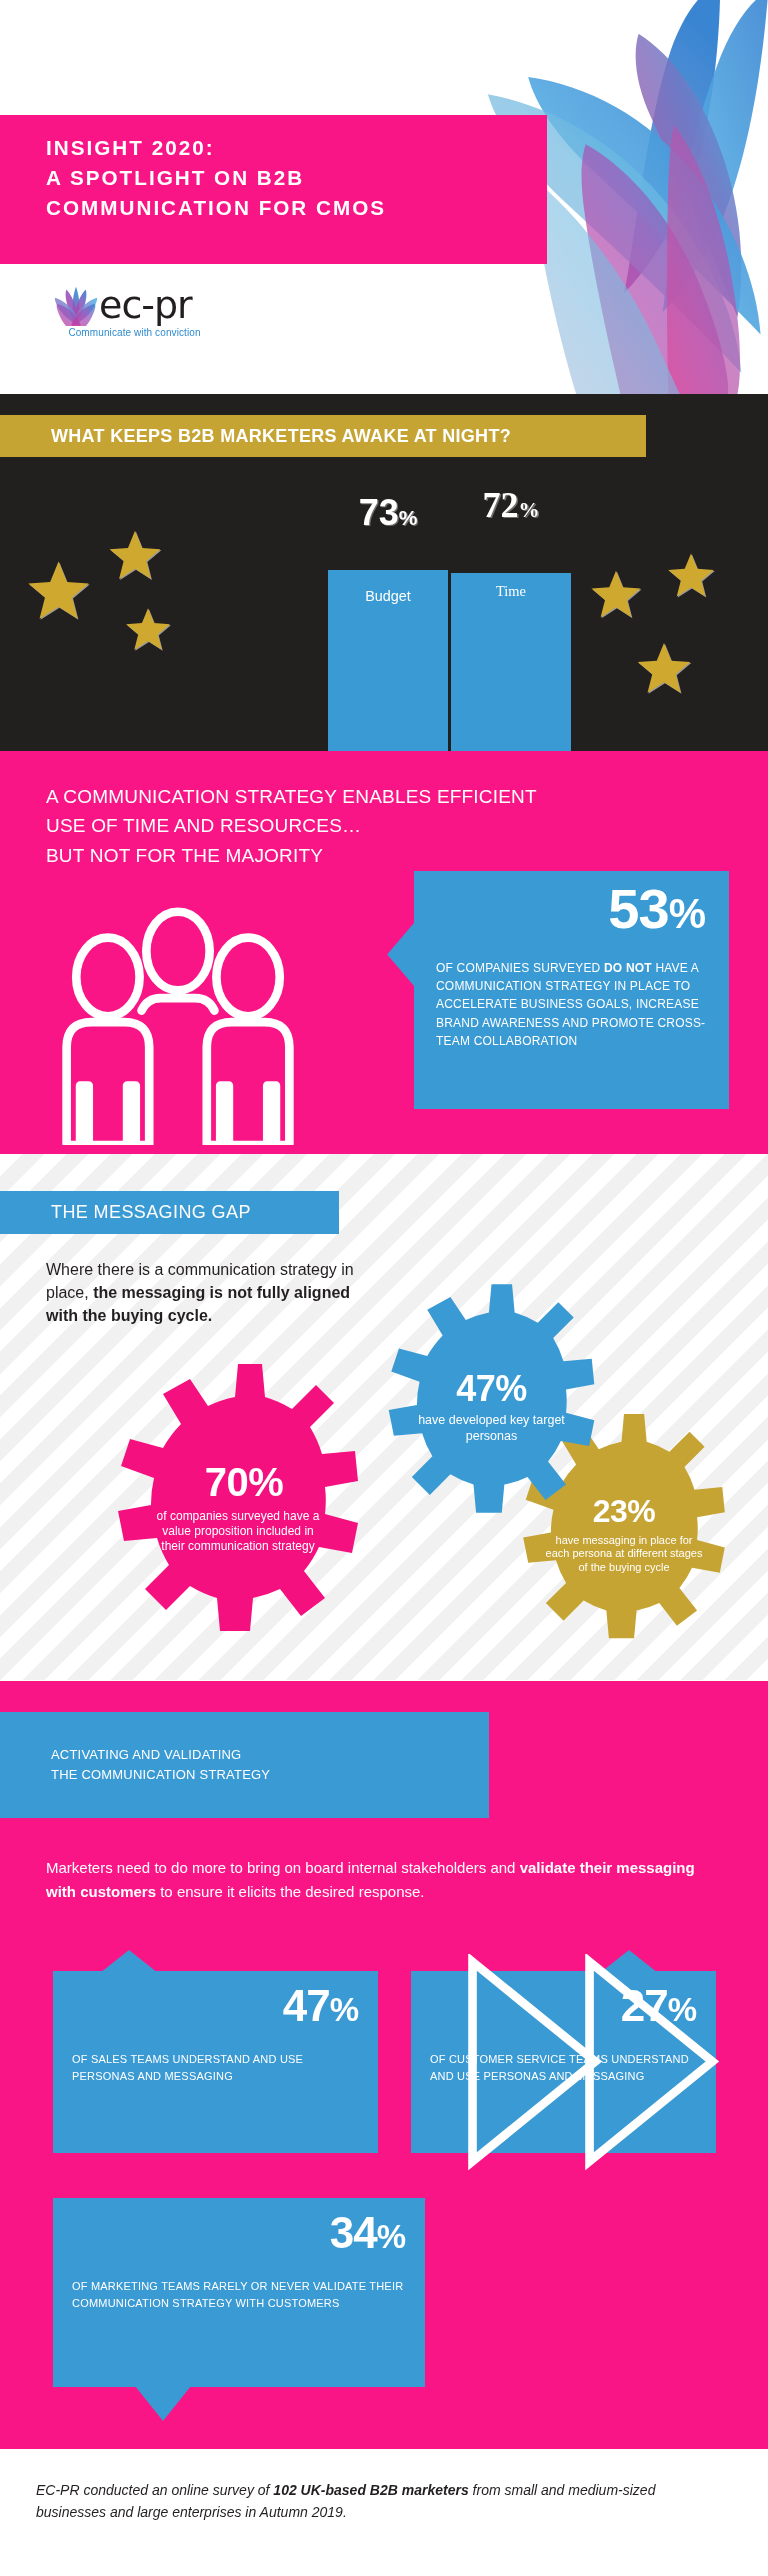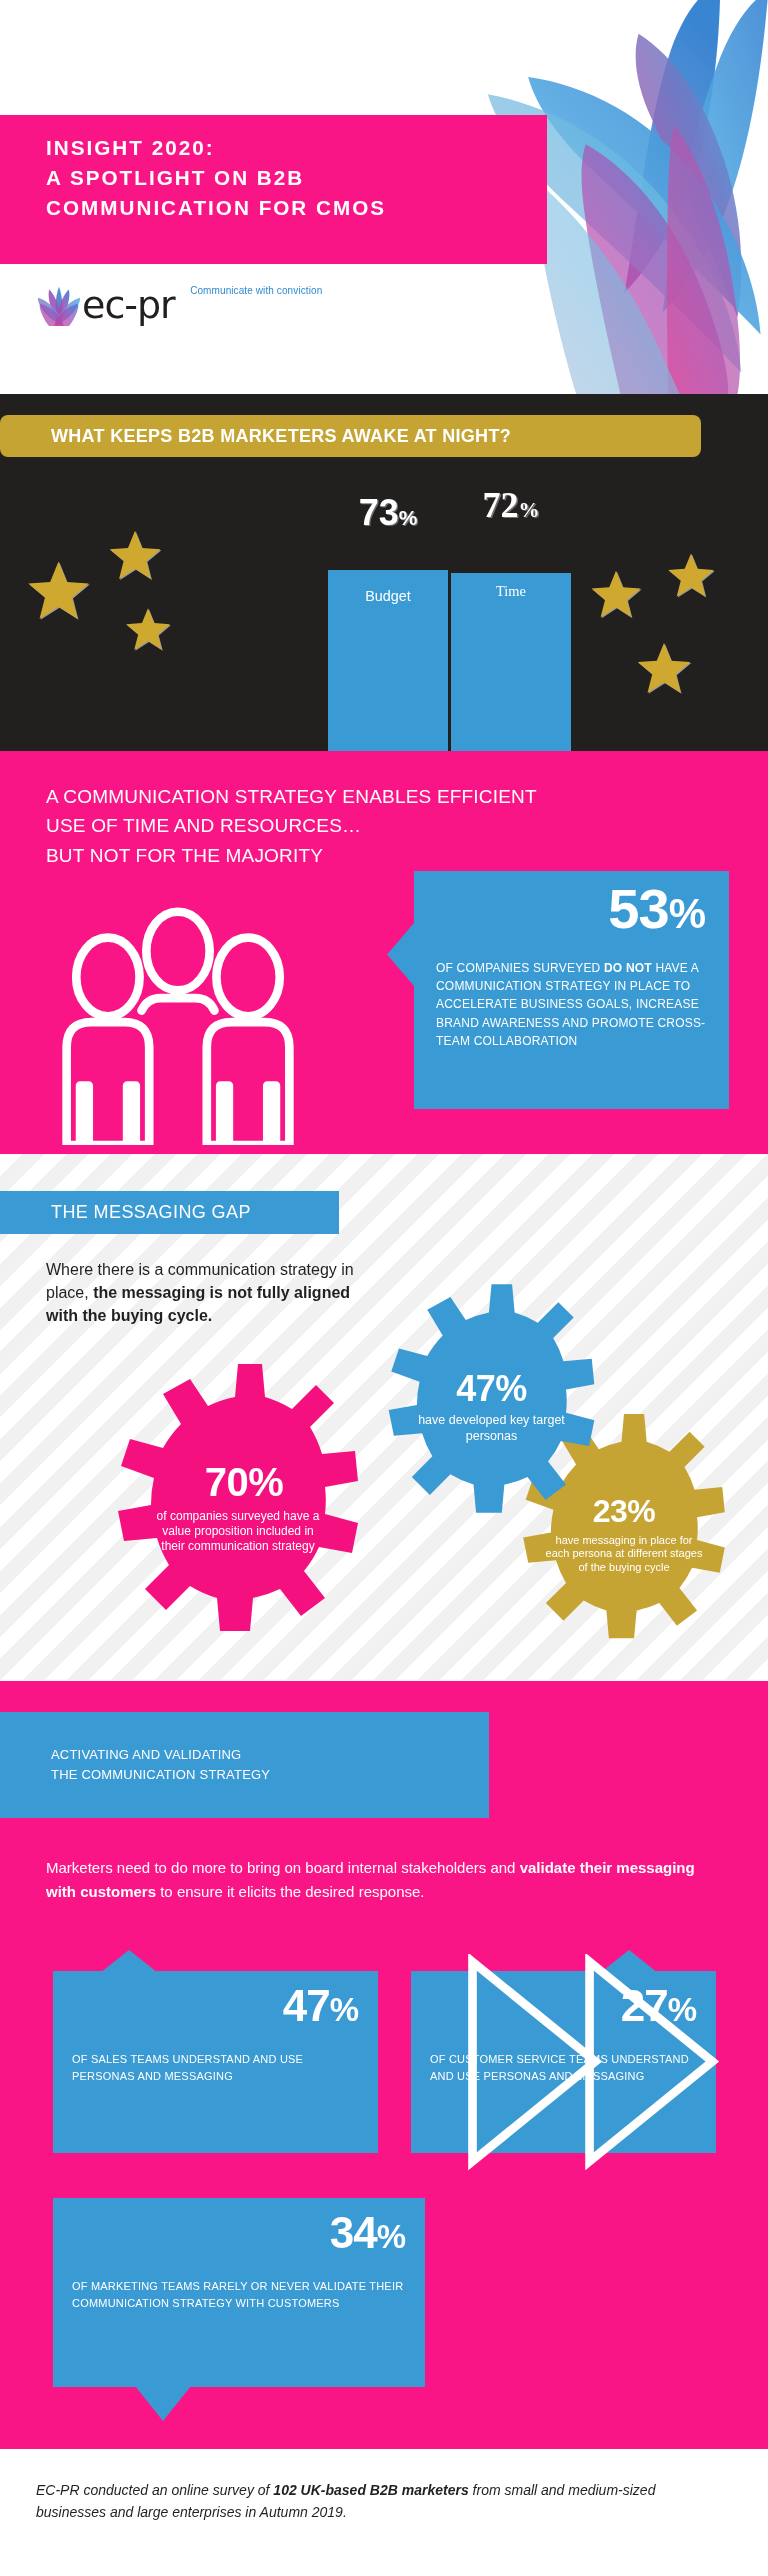--- a/index.html
+++ b/index.html
@@ -17,37 +17,37 @@
   #header-flower { position:absolute; right:-9.6px; top:-19px; width:346px; height:413px; pointer-events:none; }
   #header-band {
     position:absolute; left:0; top:115px; width:547px; height:149px;
     background:#fa1586; z-index:2;
   }
   #header-title {
     position:absolute; left:46px; top:133px; z-index:3;
     color:#ffffff; font-size:20.7px; font-weight:bold; line-height:1.45;
     letter-spacing:2px; text-transform:uppercase;
   }
-  #logo-wrap { position:absolute; left:36px; top:284px; z-index:3; display:flex; flex-direction:row; }
+  #logo-wrap { position:absolute; left:53px; top:284px; z-index:3; display:flex; flex-direction:column; }
   #logo-row { display:flex; align-items:center; gap:1.9px; }
   #logo-mark { width:46px; height:42px; }
   #logo-word {
     font-size:38px; letter-spacing:-1px; color:#231f20;
     font-weight:400; line-height:1; margin-left:-1.9px;
     font-family:"DejaVu Sans", sans-serif;
   }
   #logo-tagline {
     font-size:10px; color:#2e8bd0; margin-top:1px; margin-left:15.4px; letter-spacing:0.1px;
   }
 
   
   #awake-section { top:394px; height:357px; background:#221f1f; overflow:hidden; }
   #awake-banner {
-    position:absolute; left:0; top:21px; width:701px; height:42px;
-    background:#c6a434; display:flex; align-items:center;border-radius:8px;
+    position:absolute; left:0; top:21px; width:646px; height:42px;
+    background:#c6a434; display:flex; align-items:center;
   }
   #awake-banner-label {
     color:#ffffff; font-size:18px; font-weight:bold; letter-spacing:0.3px;
     margin-left:51px; text-transform:uppercase;
   }
   .star { position:absolute; color:#cfa92f; line-height:0; filter:drop-shadow(1.4px 1.4px 0 rgba(255,255,255,.55)); }
   #bars { position:absolute; left:0; top:63px; width:768px; height:294px; }
   .bar-col { position:absolute; bottom:0; }
   .bar-rect { background:#3a9ad4; width:100%; position:absolute; bottom:0; left:0; }
   .bar-value {

